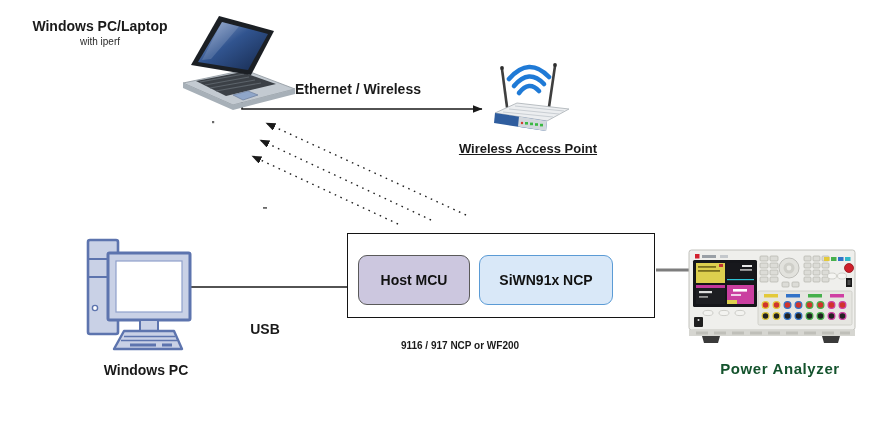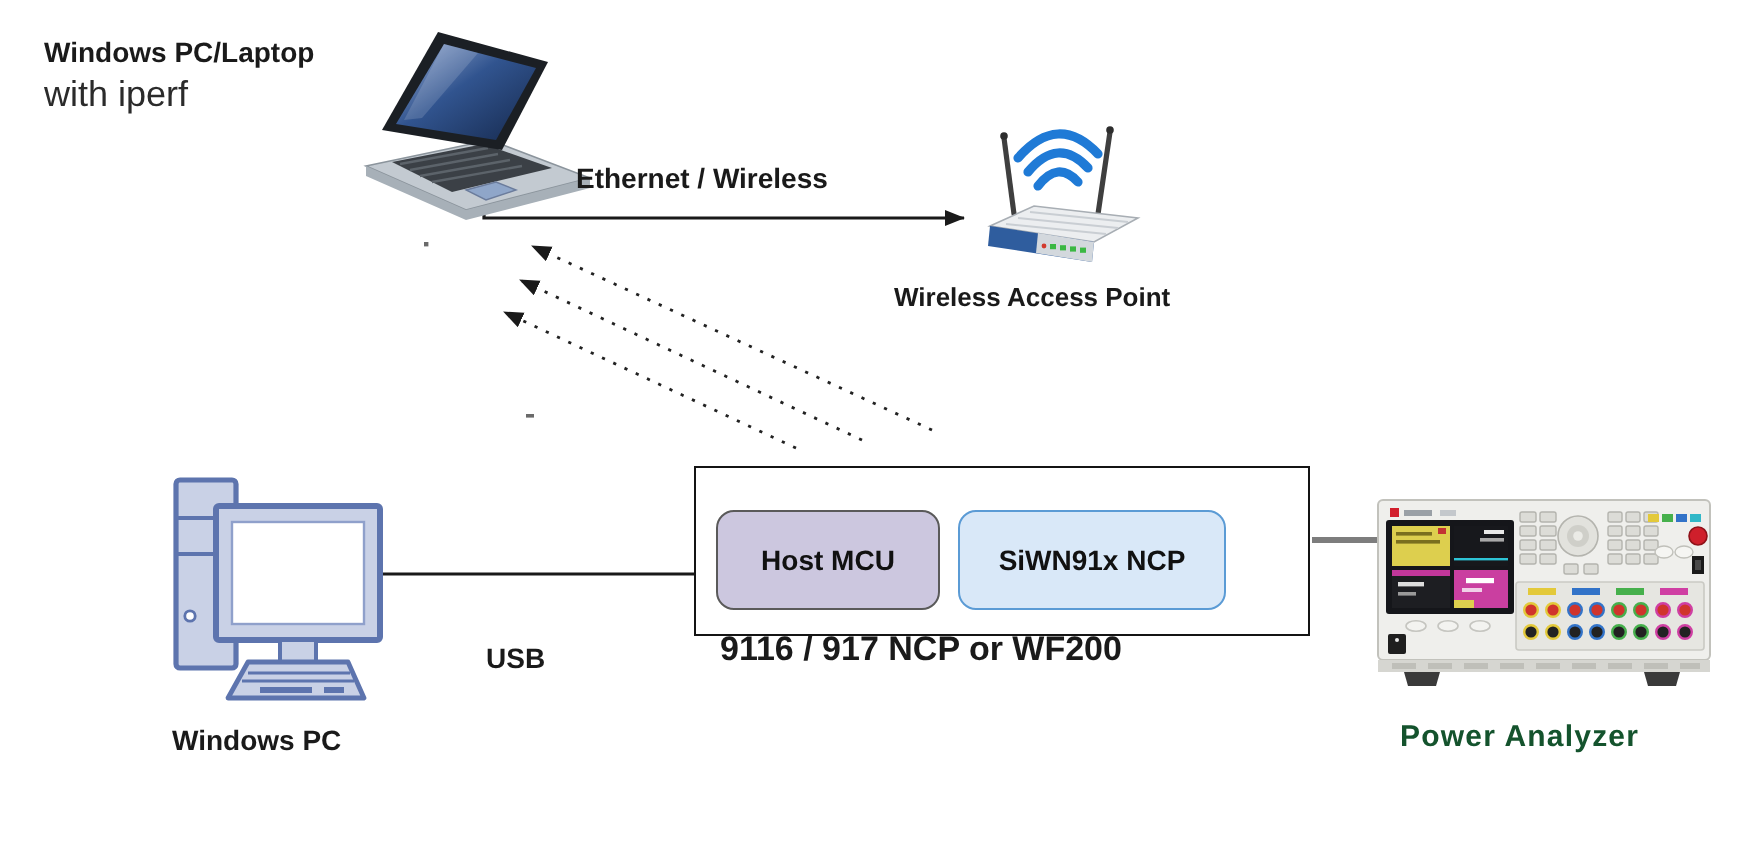--- a/index.html
+++ b/index.html
@@ -1,30 +1,30 @@
 <!DOCTYPE html>
 <html><head>
 <meta charset="utf-8">
 <style>
   html,body{margin:0;padding:0;background:#fff;}
   #canvas{
     position:relative;width:876px;height:431px;background:#ffffff;overflow:hidden;
     font-family:"Liberation Sans","DejaVu Sans",sans-serif;color:#1a1a1a;
   }
   .abs{position:absolute;}
-  .lbl{position:absolute;line-height:1.25;white-space:nowrap;}
+  .lbl{position:absolute;text-align:center;line-height:1.25;white-space:nowrap;}
   .title-block{left:22px;top:18px;width:156px;}
   .title-block .t1{font-size:14px;font-weight:bold;}
-  .title-block .t2{font-size:18px;color:#2b2b2b;}
+  .title-block .t2{font-size:10px;color:#2b2b2b;}
   .eth-label{left:288px;top:81px;width:140px;font-size:14px;font-weight:bold;}
-  .ap-label{left:447px;top:141px;width:162px;font-size:13px;font-weight:bold;}
+  .ap-label{left:447px;top:141px;width:162px;font-size:13px;font-weight:bold;text-decoration:underline;}
   .usb-label{left:243px;top:293px;width:44px;font-size:14px;font-weight:bold;margin-top:28px;}
   .pc-label{left:86px;top:362px;width:120px;font-size:14px;font-weight:bold;}
   .pa-label{left:700px;top:360px;width:160px;font-size:15px;font-weight:bold;letter-spacing:0.6px;color:#14532d;}
-  .caption-label{left:360px;top:314px;width:200px;font-size:17px;font-weight:bold;}
+  .caption-label{left:360px;top:340px;width:200px;font-size:10px;font-weight:bold;}
   
   .dut-box{
     left:347px;top:233px;width:308px;height:85px;background:#ffffff;
     border:1.6px solid #141414;box-sizing:border-box;
   }
   .chip{
     position:absolute;top:21px;height:50px;box-sizing:border-box;border-radius:9px;
     display:flex;align-items:center;justify-content:center;
     font-size:14px;font-weight:bold;color:#111;
   }

